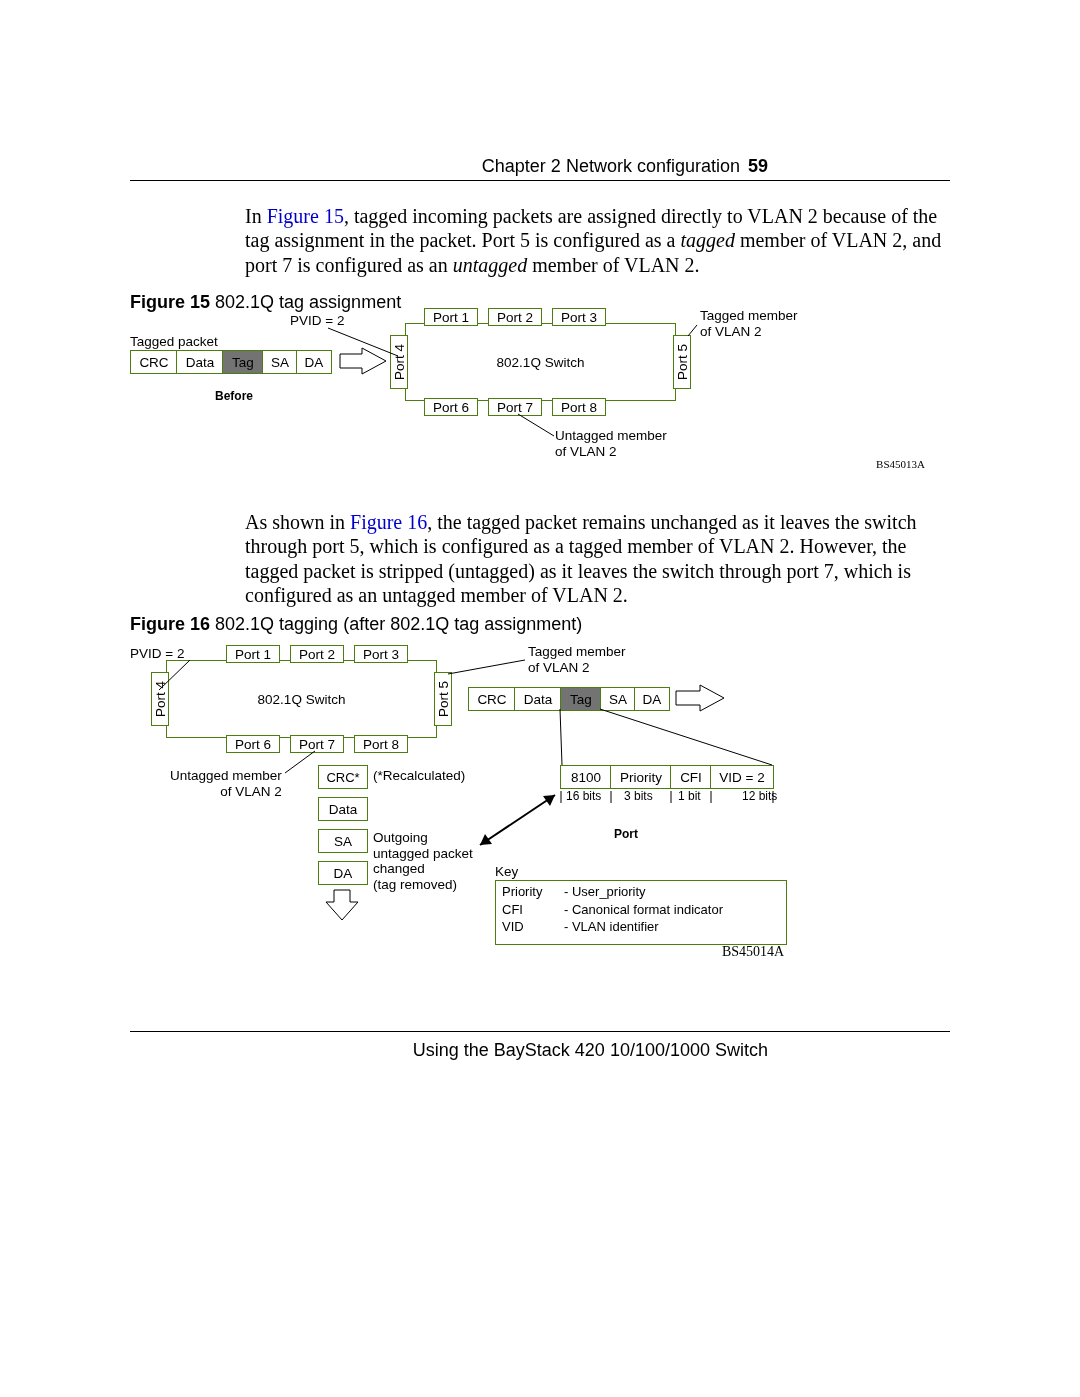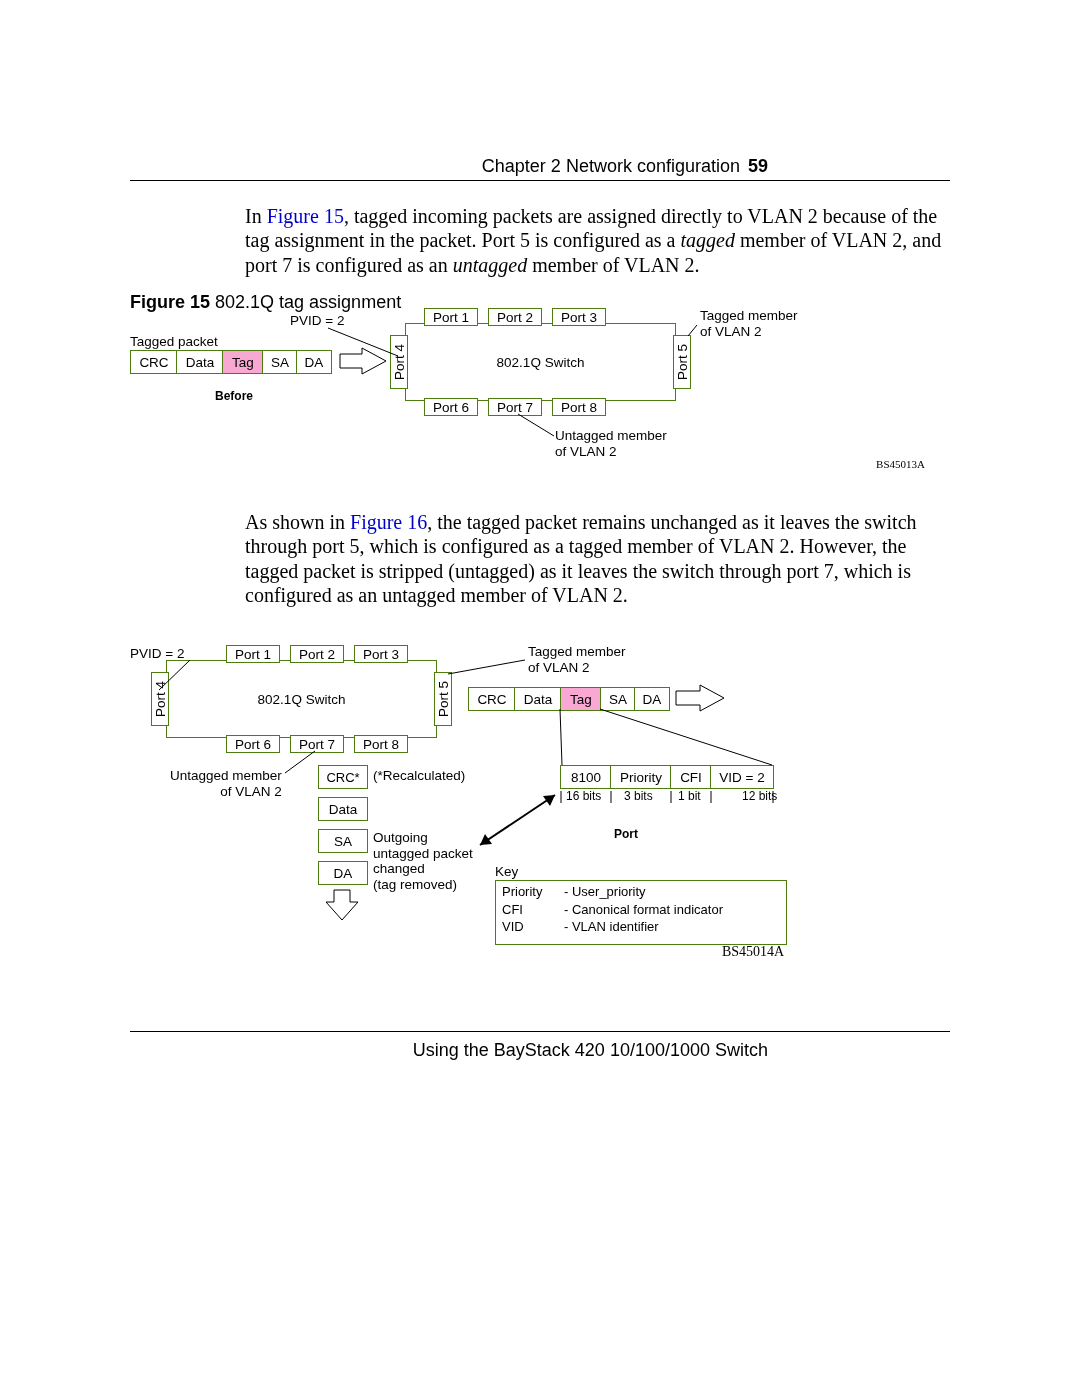--- a/index.html
+++ b/index.html
@@ -62,21 +62,21 @@
   .diag16 { left: 130px; top: 640px; width: 820px; height: 320px; }
   .box {
     position: absolute;
     border: 1px solid #4d7c0f;
     background: #fff;
     display: flex;
     align-items: center;
     justify-content: center;
     font-size: 13.5px;
   }
-  .shaded { background: #f9a8d4; text-align: center; }
+  .shaded { background: #737373; text-align: center; }
   .label {
     position: absolute;
     font-size: 13.5px;
     line-height: 1.15;
   }
   .footer-line {
     position: absolute;
     left: 130px;
     top: 1031px;
     width: 820px;
@@ -155,20 +155,23 @@
       <line x1="558" y1="28" x2="567" y2="17" stroke="#000" stroke-width="1"></line>
 
       <line x1="388" y1="106" x2="424" y2="128" stroke="#000" stroke-width="1"></line>
     </svg>
   </div>
 
   <div class="para2">
     <span>As shown in </span><span class="link">Figure 16</span><span>, the tagged packet remains unchanged as it leaves the switch through port 5, which is configured as a tagged member of VLAN 2. However, the tagged packet is stripped (untagged) as it leaves the switch through port 7, which is configured as an untagged member of VLAN 2.</span>
   </div>
 
+  <div class="fig-cap fig16cap">
+    <span class="bold">Figure 16</span><span>   802.1Q tagging (after 802.1Q tag assignment)</span>
+  </div>
 
   <div class="diagram diag16">
     <div class="label" style="left:0px;top:6px;">PVID = 2</div>
 
     <div class="box" style="left:36px;top:20px;width:269px;height:76px;border-width:1.5px;">
       <span>802.1Q Switch</span>
     </div>
     <div class="box" style="left:96px;top:5px;width:52px;height:16px;">Port 1</div>
     <div class="box" style="left:160px;top:5px;width:52px;height:16px;">Port 2</div>
     <div class="box" style="left:224px;top:5px;width:52px;height:16px;">Port 3</div>

